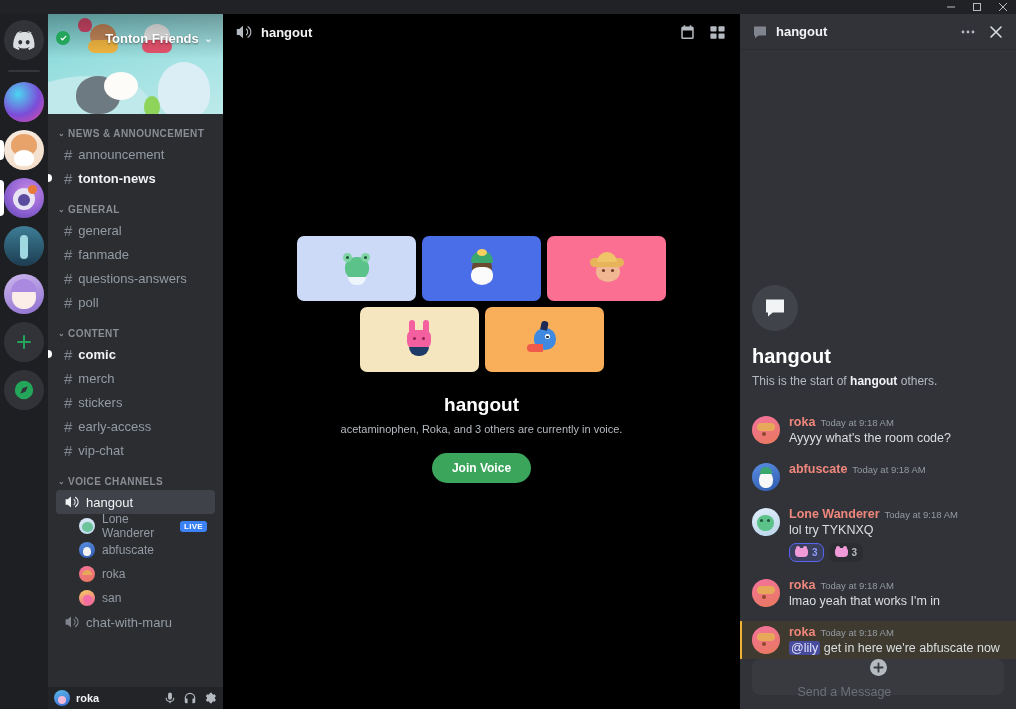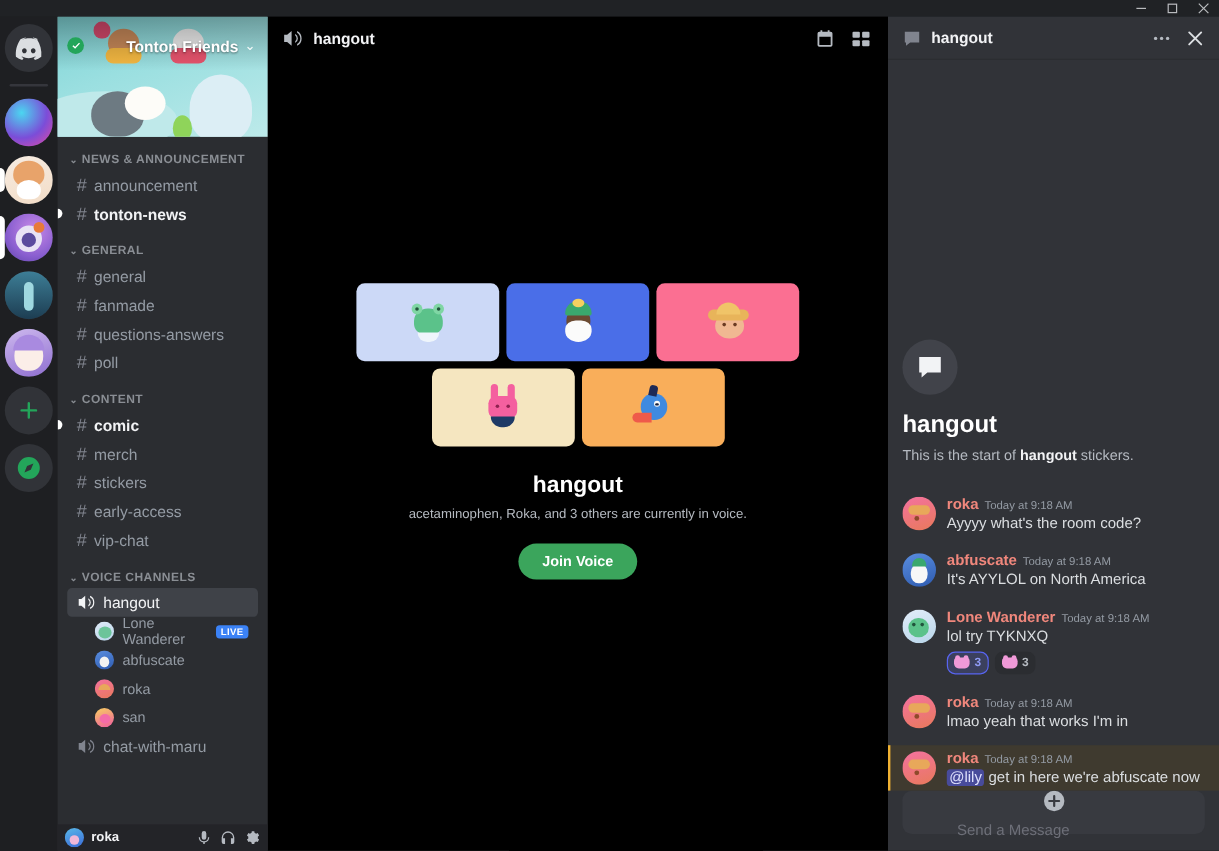--- a/index.html
+++ b/index.html
@@ -586,21 +586,21 @@
       </div>
 
       <div class="cp-body">
         <div class="welcome">
           <div class="welcome-ico">
             <svg viewBox="0 0 24 24">
                 <path d="M3 3.5h18v13H9.8L5 20.6V16.5H3v-13Z"></path>
               </svg>
           </div>
           <h2>hangout</h2>
-          <p><span>This is the start of </span><b>hangout</b><span> stickers.</span></p>
+          <p><span>This is the start of </span><b>hangout</b><span> others.</span></p>
         </div>
 
         <div class="msg">
           <span class="msg-ava">
             <span class="av" style="background:linear-gradient(160deg,#f472a0 0%,#e8795a 100%);display:block;">
               <span class="blob" style="width:18px;height:8px;background:#e8a85a;left:5px;top:7px;border-radius:9px;display:block;"></span>
               <span class="blob" style="width:4px;height:4px;background:#8e4a2a;left:10px;top:16px;display:block;"></span>
             </span>
           </span>
           <span class="msg-main">
@@ -617,21 +617,20 @@
             <span class="av" style="background:linear-gradient(160deg,#5a8ee0 0%,#2e5bb0 100%);display:block;">
               <span class="blob" style="width:14px;height:16px;background:#f7f7f7;left:7px;top:9px;border-radius:45%;display:block;"></span>
               <span class="blob" style="width:12px;height:7px;background:#3aa86e;left:8px;top:4px;border-radius:6px 6px 0 0;display:block;"></span>
             </span>
           </span>
           <span class="msg-main">
             <span class="msg-head">
               <span class="msg-author" style="color:#f0877c">abfuscate</span>
               <span class="msg-time">Today at 9:18 AM</span>
             </span>
-            <div class="msg-text">It's AYYLOL on North America</div>
           </span>
         </div>
 
         <div class="msg">
           <span class="msg-ava">
             <span class="av" style="background:linear-gradient(160deg,#e2edf9 0%,#b9d6ea 100%);display:block;">
               <span class="blob" style="width:17px;height:16px;background:#5bc28a;left:5px;top:7px;border-radius:48%;display:block;"></span>
               <span class="blob" style="width:3px;height:3px;background:#21543c;left:8px;top:11px;display:block;"></span>
               <span class="blob" style="width:3px;height:3px;background:#21543c;left:15px;top:11px;display:block;"></span>
             </span>

